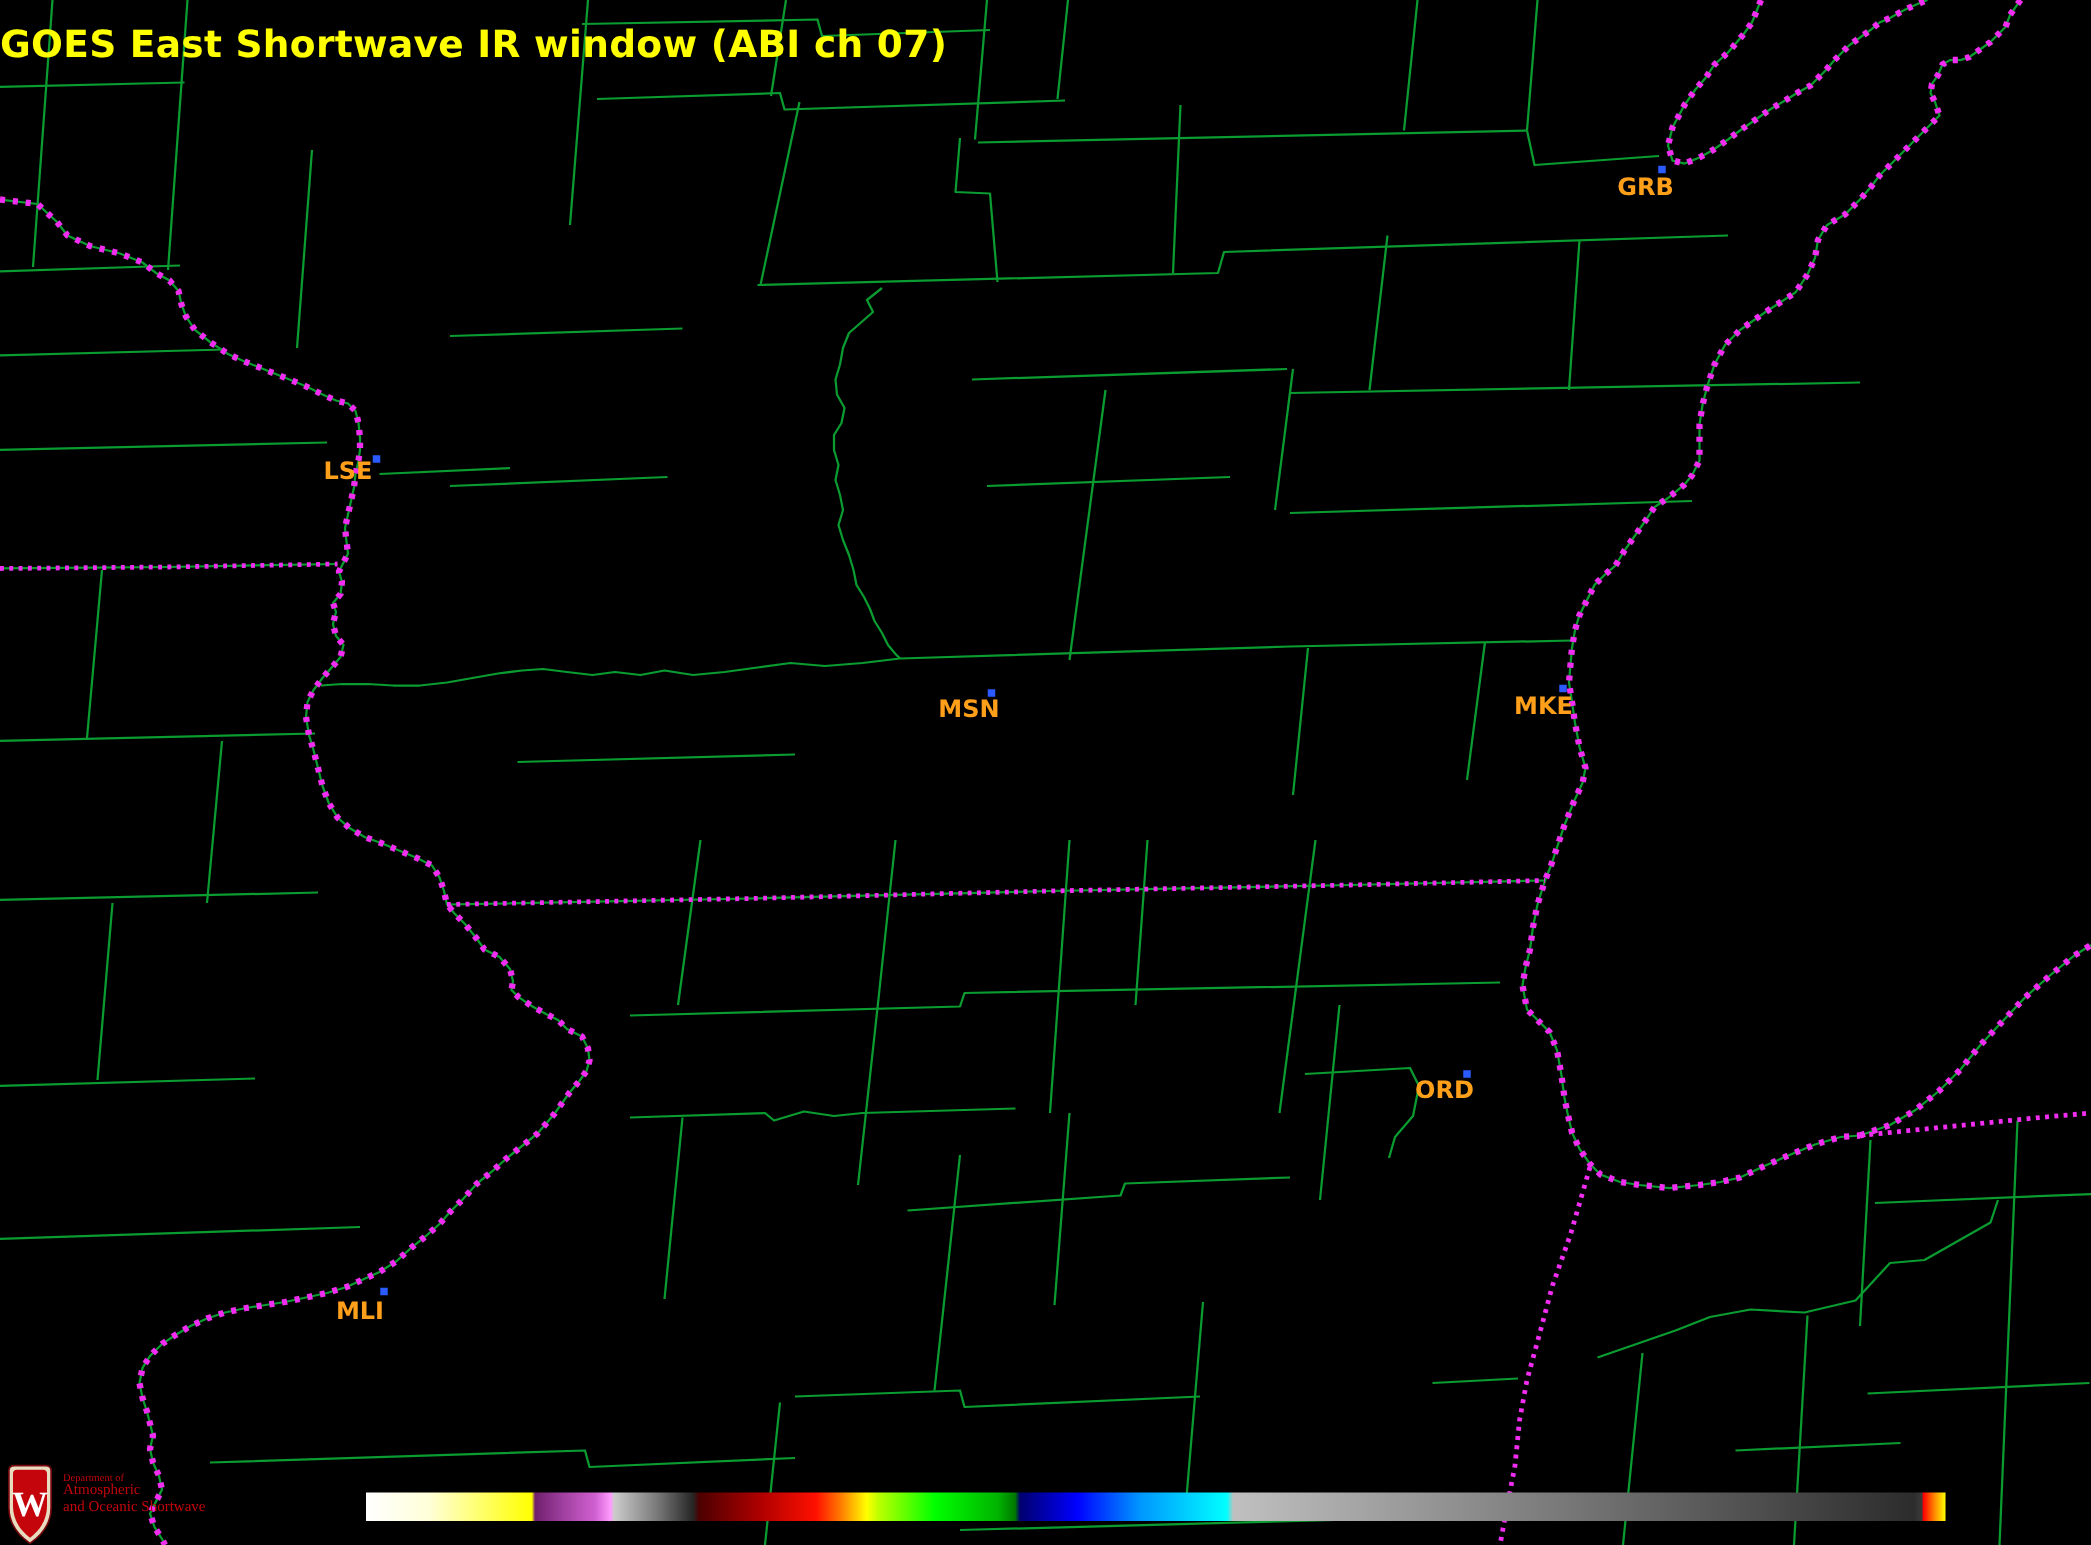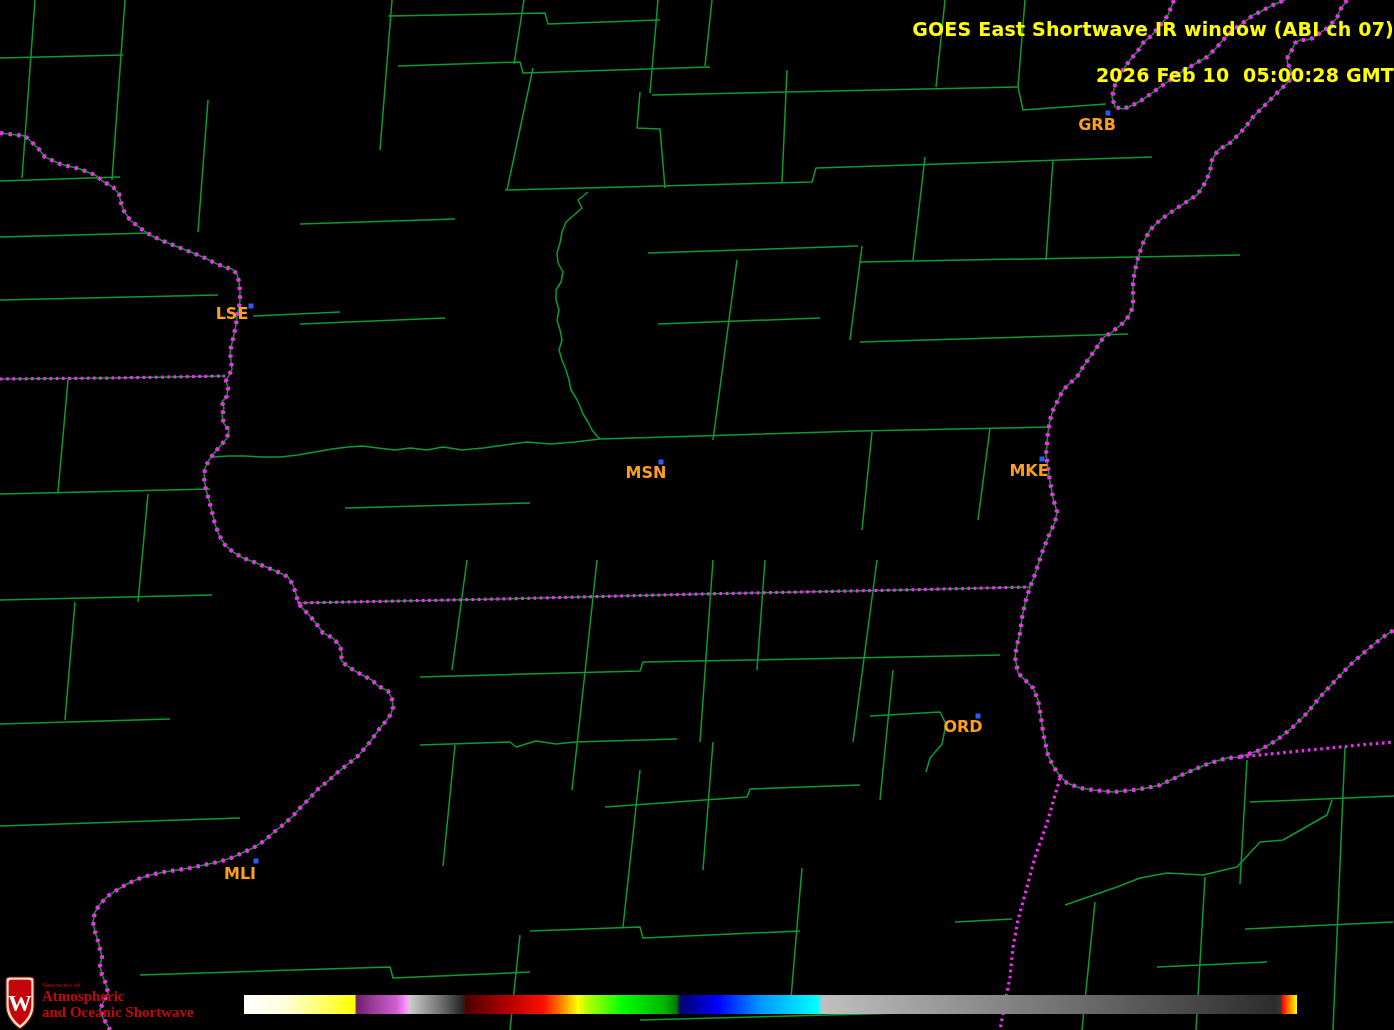--- a/index.html
+++ b/index.html
@@ -1,27 +1,27 @@
 <!DOCTYPE html>
 <html><head>
 <meta charset="utf-8">
 <style>
   html,body{margin:0;padding:0;background:#000;}
   body{width:1394px;height:1030px;overflow:hidden;position:relative;
        font-family:"DejaVu Sans","Liberation Sans",sans-serif;}
   #map-canvas{position:absolute;left:0;top:0;}
-  .title-block{position:absolute;left:0;top:18px;width:100%;text-align:right;
-       color:#ffff00;font-weight:bold;font-size:19px;line-height:23px;
+  .title-block{position:absolute;left:0;top:18px;width:100%;text-align:left;
+       color:#ffff00;font-weight:bold;font-size:25px;line-height:23px;
        letter-spacing:0.2px;white-space:pre;}
   #colorbar{position:absolute;}
   .logo{position:absolute;left:3px;top:976px;display:flex;align-items:flex-start;}
   .logo-text{margin-left:5px;color:#c5050c;line-height:1.05;padding-top:6px;
        font-family:"Liberation Serif","DejaVu Serif",serif;}
   .logo-dept{font-size:7px;display:block;}
-  .logo-line{font-size:15px;display:block;font-weight:bold;}
+  .logo-line{font-size:10px;display:block;}
 </style>
 </head>
 <body>
 
 <svg id="map-canvas" width="1394" height="1030" viewBox="0 0 1394 1030">
     <polyline points="0,133 25,136 38,148 45,157 60,164 80,169 95,175 104,182 113,187 119,194 121,203 124,211 130,220 140,228 152,236 163,241 178,247 193,253 205,258 215,263 224,267 232,269 237,274 239,282 240,292 240,300 239,307 237,316 236,325 234,334 232,343 230,352 231,361 232,369 229,375 226,381 228,388 227,396 222,402 224,408 222,416 224,424 229,430 227,438 222,444 215,452 209,460 205,468 204,478 206,490 209,500 212,512 215,524 219,535 225,545 233,552 243,558 254,562 266,567 278,572 288,577 293,585 296,594 298,603 303,609 310,616 318,626 323,633 333,638 340,646 342,654 341,660 346,665 355,671 364,676 372,680 378,686 388,691 392,699 393,707 391,714 386,721 380,728 375,735 370,742 365,748 358,756 348,764 338,772 328,781 318,789 309,799 300,808 293,816 284,824 274,832 264,841 253,848 242,853 231,858 218,862 204,865 190,868 177,870 164,872 150,875 138,879 127,884 117,890 108,896 100,904 95,912 93,922 95,932 98,941 100,949 102,957 100,966 102,975 106,984 108,993 104,1001 100,1009 103,1018 108,1026 110,1030" fill="none" stroke="#0a9c30" stroke-width="1.5"></polyline>
     <polyline points="0,379 112,378 225,376" fill="none" stroke="#0a9c30" stroke-width="1.5"></polyline>
     <polyline points="298,603 500,599 700,594 900,590 1030,587" fill="none" stroke="#0a9c30" stroke-width="1.5"></polyline>
     <polyline points="1174,0 1168,15 1163,22 1158,28 1152,35 1143,43 1137,52 1130,60 1123,70 1115,85 1112,97 1115,107 1123,109 1133,105 1142,100 1152,93 1160,87 1170,80 1180,73 1190,67 1198,62 1207,57 1212,52 1217,47 1223,40 1228,35 1233,30 1240,25 1247,20 1253,15 1260,12 1267,8 1273,5 1280,2 1285,0" fill="none" stroke="#0a9c30" stroke-width="1.5"></polyline>
     <polyline points="1347,0 1340,10 1337,18 1332,23 1327,28 1320,33 1313,38 1307,40 1300,40 1295,43 1292,50 1288,56 1287,62 1290,68 1293,77 1287,83 1280,90 1273,97 1267,103 1260,110 1253,117 1247,125 1240,133 1230,143 1218,150 1212,160 1210,172 1205,183 1197,195 1177,208 1160,220 1150,230 1143,243 1138,258 1135,270 1133,283 1133,295 1133,307 1128,317 1123,323 1112,332 1103,338 1097,347 1090,357 1083,367 1077,377 1070,383 1063,390 1058,400 1053,410 1050,420 1048,432 1047,443 1046,455 1048,468 1050,482 1053,498 1057,512 1055,522 1049,535 1043,550 1038,565 1034,577 1030,587 1025,603 1022,618 1020,633 1017,645 1015,657 1018,673 1027,682 1033,688 1038,700 1041,717 1043,732 1045,742 1048,755 1053,766 1060,776 1067,783 1080,788 1093,790 1113,792 1133,790 1147,788 1160,785 1177,777 1193,770 1210,763 1227,758 1240,757" fill="none" stroke="#0a9c30" stroke-width="1.5"></polyline>
@@ -115,29 +115,28 @@
     <text x="646" y="478" text-anchor="middle" fill="#ff9f1a" font-size="16" font-weight="bold" font-family="DejaVu Sans, Liberation Sans, sans-serif">MSN</text>
     <rect x="1039.5" y="456.5" width="5" height="5" fill="#2b5bff"></rect>
     <text x="1029" y="476" text-anchor="middle" fill="#ff9f1a" font-size="16" font-weight="bold" font-family="DejaVu Sans, Liberation Sans, sans-serif">MKE</text>
     <rect x="975.5" y="713.5" width="5" height="5" fill="#2b5bff"></rect>
     <text x="963" y="732" text-anchor="middle" fill="#ff9f1a" font-size="16" font-weight="bold" font-family="DejaVu Sans, Liberation Sans, sans-serif">ORD</text>
     <rect x="253.5" y="858.5" width="5" height="5" fill="#2b5bff"></rect>
     <text x="240" y="879" text-anchor="middle" fill="#ff9f1a" font-size="16" font-weight="bold" font-family="DejaVu Sans, Liberation Sans, sans-serif">MLI</text>
   </svg>
 
 <div class="title-block"><span>GOES East Shortwave IR window (ABI ch 07)</span><br>
-  <span>2026 Feb 10  05:00:28 GMT</span>
 </div>
 
 <div id="colorbar" style="left: 244px; top: 995px; width: 1053px; height: 19px; background: linear-gradient(to right, rgb(255, 255, 255) 0%, rgb(255, 255, 216) 4%, rgb(255, 255, 0) 10.5%, rgb(112, 32, 110) 10.7%, rgb(160, 64, 160) 12.5%, rgb(208, 96, 208) 14.5%, rgb(255, 156, 255) 15.5%, rgb(204, 204, 204) 15.7%, rgb(119, 119, 119) 18.5%, rgb(38, 38, 38) 20.7%, rgb(77, 0, 0) 21.1%, rgb(176, 0, 0) 25%, rgb(255, 16, 0) 28.5%, rgb(255, 119, 0) 30%, rgb(255, 255, 0) 31.7%, rgb(186, 255, 0) 32.5%, rgb(0, 255, 0) 36%, rgb(0, 180, 0) 40%, rgb(0, 120, 0) 41.1%, rgb(0, 0, 110) 41.4%, rgb(0, 0, 255) 45%, rgb(0, 150, 255) 49%, rgb(0, 255, 255) 54.5%, rgb(192, 192, 192) 54.9%, rgb(44, 44, 44) 98%, rgb(58, 58, 58) 98.5%, rgb(255, 0, 0) 98.6%, rgb(255, 136, 0) 99.3%, rgb(255, 255, 0) 100%);"></div>
 
 <div class="logo">
   <svg width="34" height="54" viewBox="0 0 60 100">
     <path d="M4,8 Q4,2 11,2 H49 Q56,2 56,8 V54 Q56,80 30,98 Q4,80 4,54 Z" fill="#e8dcc0" stroke="#7a0a10" stroke-width="2"></path>
     <path d="M9,12 Q9,7 14,7 H46 Q51,7 51,12 V52 Q51,75 30,91 Q9,75 9,52 Z" fill="#c5050c"></path>
     <text x="30" y="64" text-anchor="middle" font-size="44" font-weight="bold" font-family="Liberation Serif, DejaVu Serif, serif" fill="#ffffff">W</text>
   </svg>
   <span class="logo-text">
-    <span class="logo-dept">Shortwave of</span>
+    <span class="logo-dept">Department of</span>
     <span class="logo-line">Atmospheric</span>
     <span class="logo-line">and Oceanic Shortwave</span>
   </span>
 </div>
 
 </body></html>

